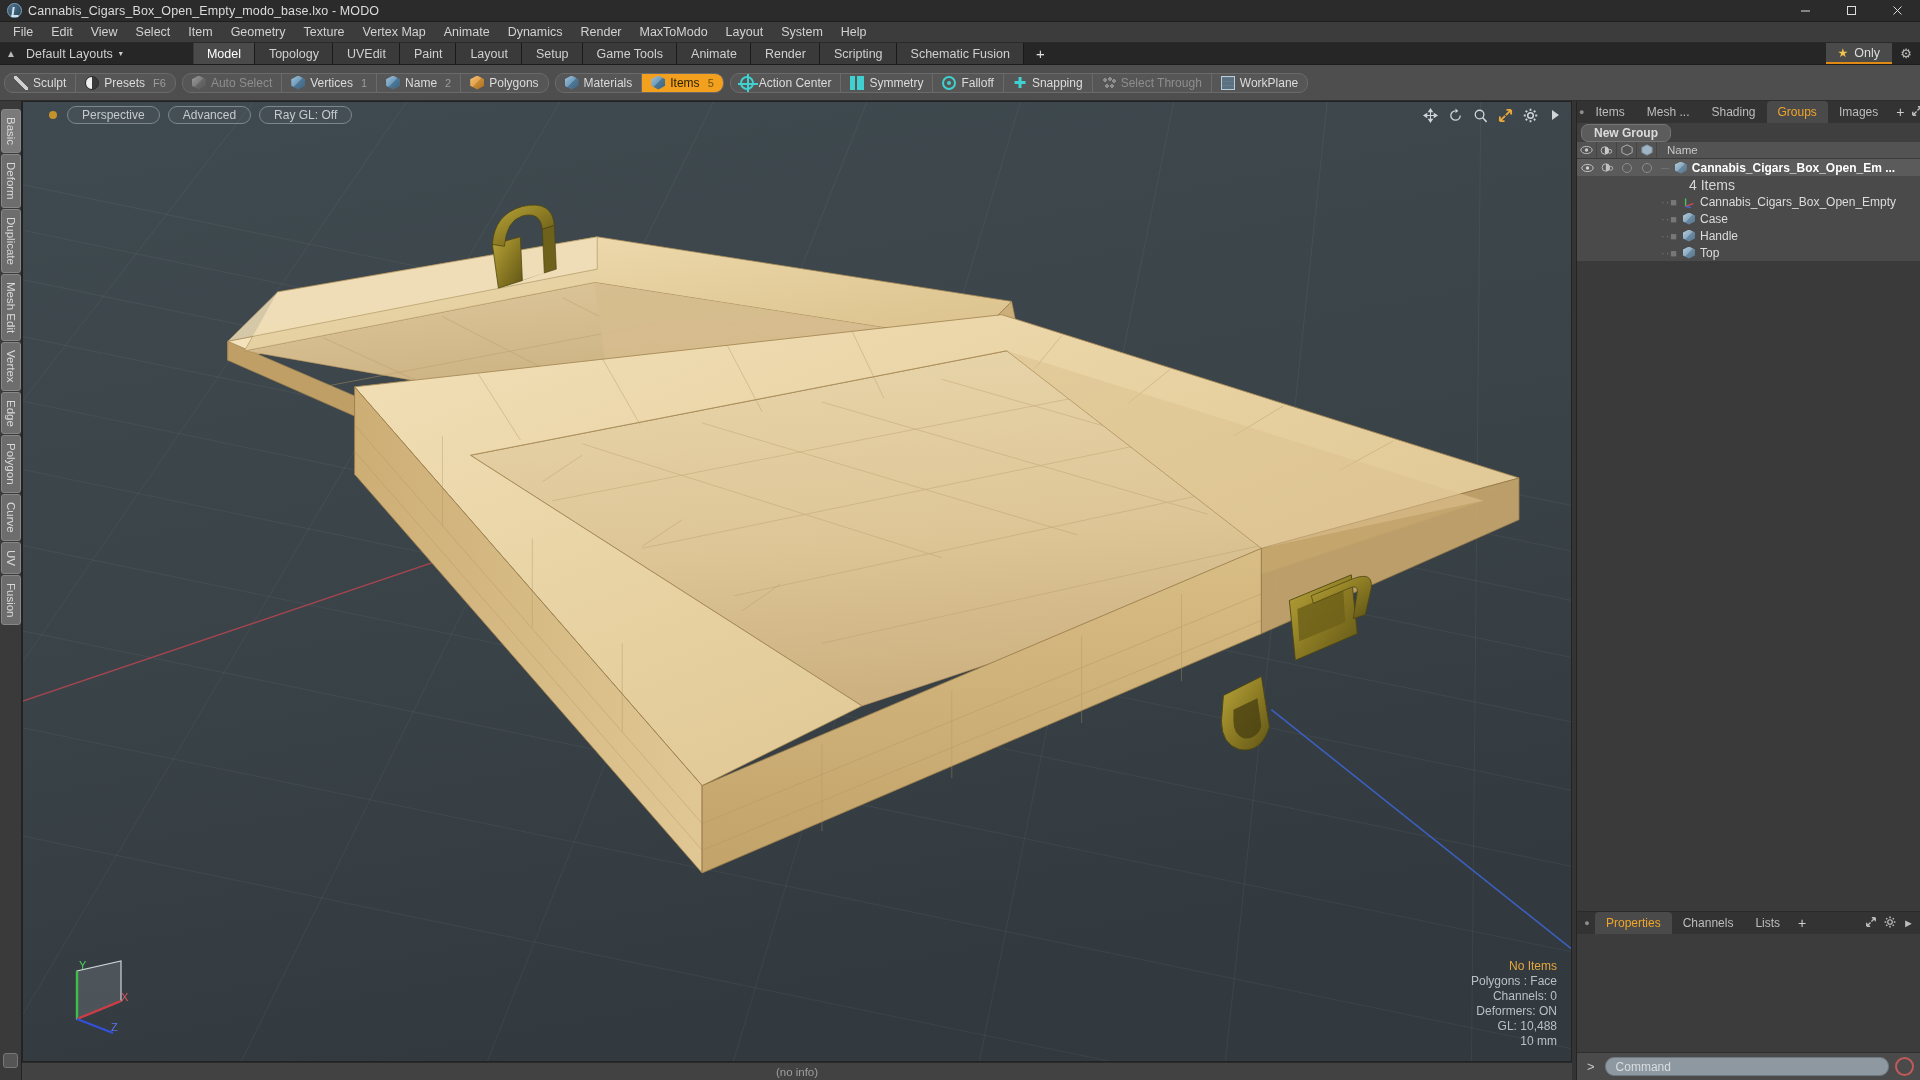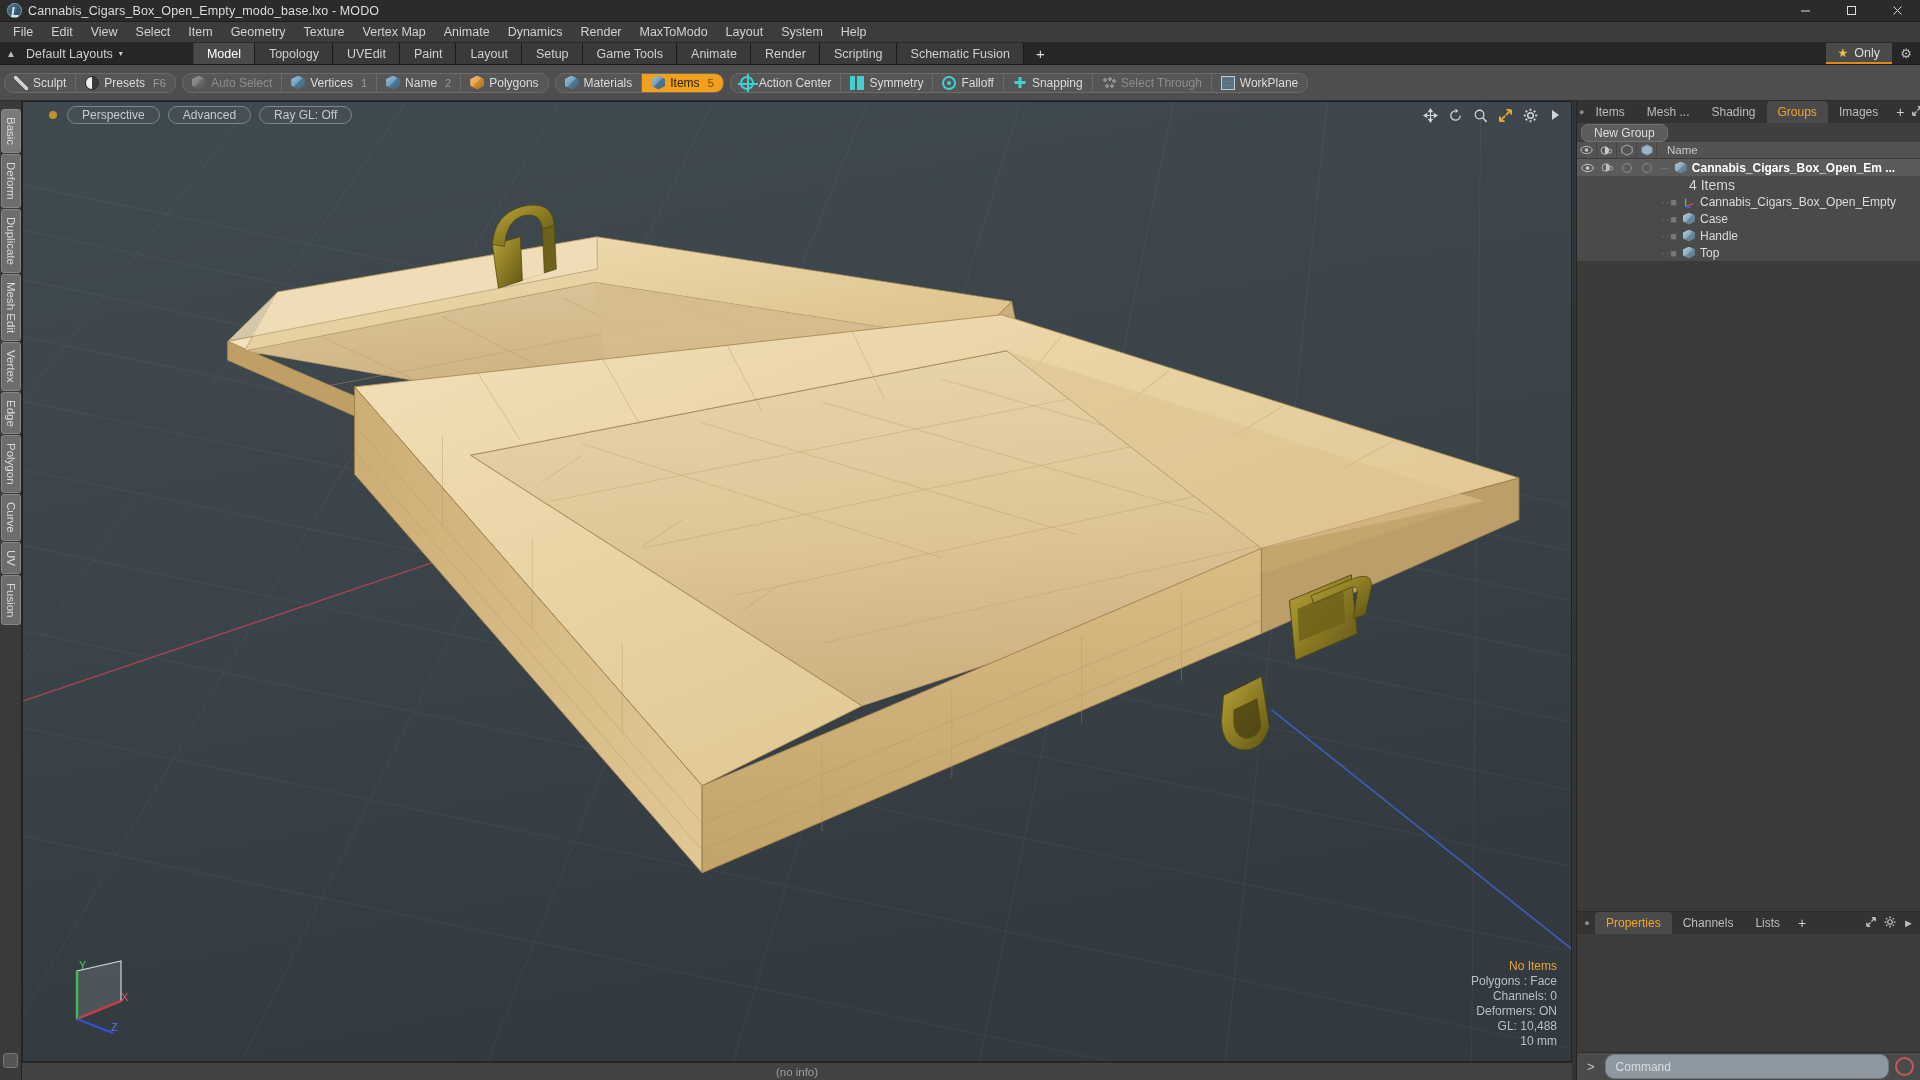--- a/index.html
+++ b/index.html
@@ -179,21 +179,21 @@
     padding:0 11px; display:flex; align-items:center; font-size:12px; color:#bdbdbd;
     border-radius:4px 4px 0 0; white-space:nowrap;
   }
   .rtab.active { background:#4a4a4a; color:#f0a52a; }
   .rtab-plus { padding:0 7px; display:flex;align-items:center;color:#cfcfcf;font-size:14px; }
   .rtb-right { margin-left:auto; display:flex; align-items:center; gap:7px; padding-right:6px; color:#bdbdbd; font-size:11px;}
 
   .groupbar { height:19px; background:#3f3f3f; display:flex; align-items:center; padding:0 4px; }
   .newgroup {
     background:#5c5c5c; border:1px solid #747474; border-radius:7px; padding:1px 12px;
-    font-size:12px; color:#dcdcdc;
+    font-size:12px; color:#dcdcdc;font-weight:bold;
   }
 
   .tree { background:#4a4a4a; flex:none; }
   .tree-head {
     height:17px; display:flex; align-items:stretch; background:#535353; border-bottom:1px solid #3b3b3b;
     font-size:11.5px; color:#c9c9c9;
   }
   .th-col { width:20px; display:flex;align-items:center;justify-content:center;border-right:1px solid #454545; }
   .th-name { flex:1; display:flex;align-items:center;padding-left:10px; }
   .trow { display:flex; align-items:stretch; min-height:17px; font-size:12px; }
@@ -212,21 +212,21 @@
   .rfill { flex:1; background:#3a3a3a; }
 
   .rbottom { border-top:1px solid #2a2a2a; background:#333; }
   .rb-tabs { height:22px; display:flex; align-items:stretch; padding-left:2px; }
   .rb-body { height:118px; background:#3c3c3c; }
 
   .cmdbar { height:28px; background:#4a4a4a; display:flex; align-items:center; padding:0 6px; gap:6px;
             border-top:1px solid #2d2d2d; }
   .cmd-gt { color:#c9c9c9; font-size:13px; padding:0 4px; }
   .cmd-input {
-    flex:1; height:25px; background:#8d98a1; border:1px solid #6e7880; border-radius:9px;
+    flex:1; height:19px; background:#8d98a1; border:1px solid #6e7880; border-radius:9px;
     display:flex; align-items:center; padding:0 10px; color:#d9dde1; font-size:12px;
   }
   .cmd-rec { width:19px;height:19px;border-radius:50%;border:2px solid #c25a5a;background:#4a4a4a;flex:none; }
 
   .resizer-v { width:4px; background:#343434; flex:none; }
 </style>
 </head>
 <body>
 
 <div class="app">

